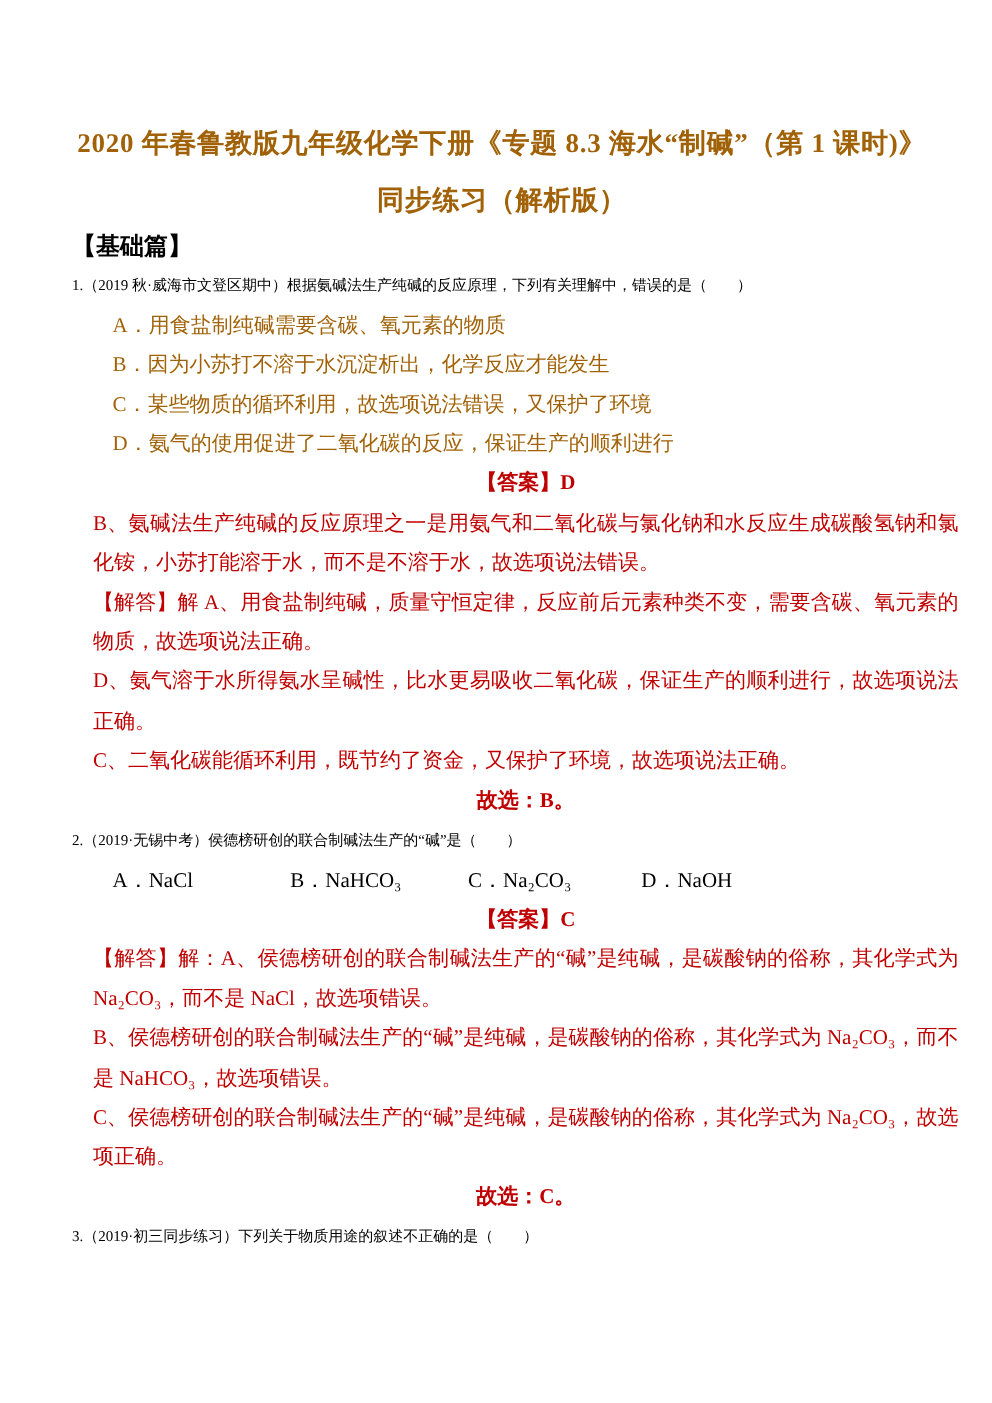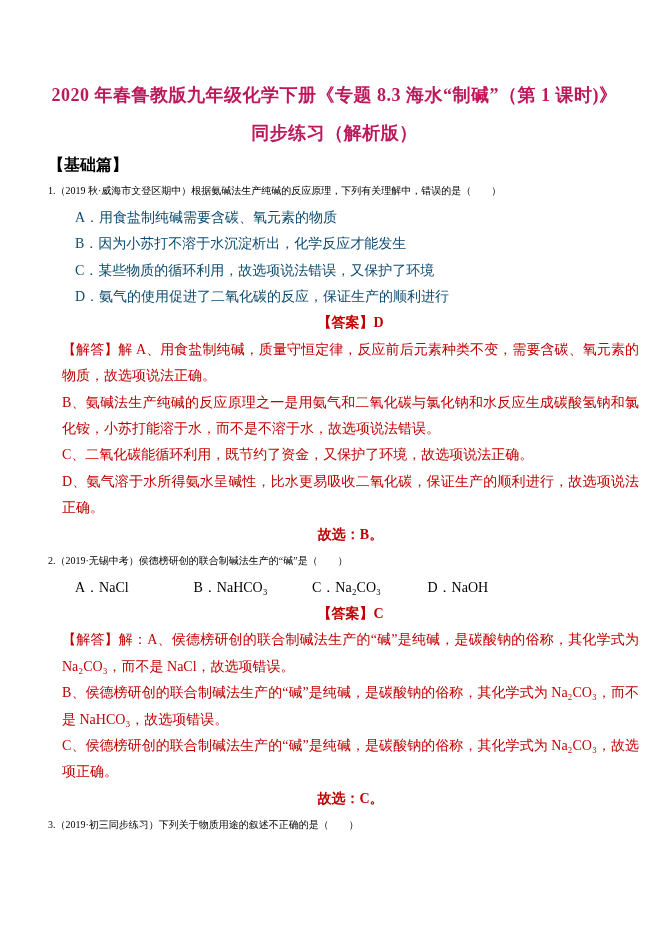--- a/index.html
+++ b/index.html
@@ -18,21 +18,21 @@
     font-size: 14px;
     color: #000000;
     overflow: hidden;
   }
   .titles {
     text-align: center;
     margin: 0 0 0 -18px; 
     margin-bottom: 0;
   }
   .title-line {
-    color: #be185d;
+    color: #a16207;
     font-weight: bold;
     font-size: 18px;
     line-height: 38px;
     letter-spacing: 0.5px;
   }
   .body-flow p {
     margin: 0;
     line-height: 26.4px;
     text-align: justify;
   }
@@ -40,21 +40,21 @@
     font-weight: bold;
     font-size: 16px;
     color: #000000;
   }
   .stem {
     color: #000000;
     font-size: 10px;
   }
   .opt {
     margin-left: 27px !important;
-    color: #0c4a6e;
+    color: #a16207;
   }
   .opt-row {
     margin-left: 27px !important;
     color: #000000;
     text-align: center;
   }
   .opt-row .opt-cell {
     display: inline-block;
   }
   .opt-row .w1 { width: 115px; }
@@ -79,24 +79,24 @@
   <div class="body-flow">
 
     <p class="section-header">【基础篇】</p>
 
     <p class="stem">1.（2019 秋·威海市文登区期中）根据氨碱法生产纯碱的反应原理，下列有关理解中，错误的是（　　）</p>
     <p class="opt">A．用食盐制纯碱需要含碳、氧元素的物质</p>
     <p class="opt">B．因为小苏打不溶于水沉淀析出，化学反应才能发生</p>
     <p class="opt">C．某些物质的循环利用，故选项说法错误，又保护了环境</p>
     <p class="opt">D．氨气的使用促进了二氧化碳的反应，保证生产的顺利进行</p>
     <p class="red short"><span>【答案】</span><span>D</span></p>
+    <p class="red">B、氨碱法生产纯碱的反应原理之一是用氨气和二氧化碳与氯化钠和水反应生成碳酸氢钠和氯化铵，小苏打能溶于水，而不是不溶于水，故选项说法错误。</p>
     <p class="red">【解答】解 A、用食盐制纯碱，质量守恒定律，反应前后元素种类不变，需要含碳、氧元素的物质，故选项说法正确。</p>
-    <p class="red">B、氨碱法生产纯碱的反应原理之一是用氨气和二氧化碳与氯化钠和水反应生成碳酸氢钠和氯化铵，小苏打能溶于水，而不是不溶于水，故选项说法错误。</p>
+    <p class="red">D、氨气溶于水所得氨水呈碱性，比水更易吸收二氧化碳，保证生产的顺利进行，故选项说法正确。</p>
     <p class="red">C、二氧化碳能循环利用，既节约了资金，又保护了环境，故选项说法正确。</p>
-    <p class="red">D、氨气溶于水所得氨水呈碱性，比水更易吸收二氧化碳，保证生产的顺利进行，故选项说法正确。</p>
     <p class="red short">故选：B。</p>
 
     <p class="stem">2.（2019·无锡中考）侯德榜研创的联合制碱法生产的“碱”是（　　）</p>
     <p class="opt-row">
       <span class="opt-cell w1">A．NaCl</span>
       <span class="opt-cell w2">B．NaHCO₃</span>
       <span class="opt-cell w3">C．Na₂CO₃</span>
       <span class="opt-cell">D．NaOH</span>
     </p>
     <p class="red short"><span>【答案】</span><span>C</span></p>

